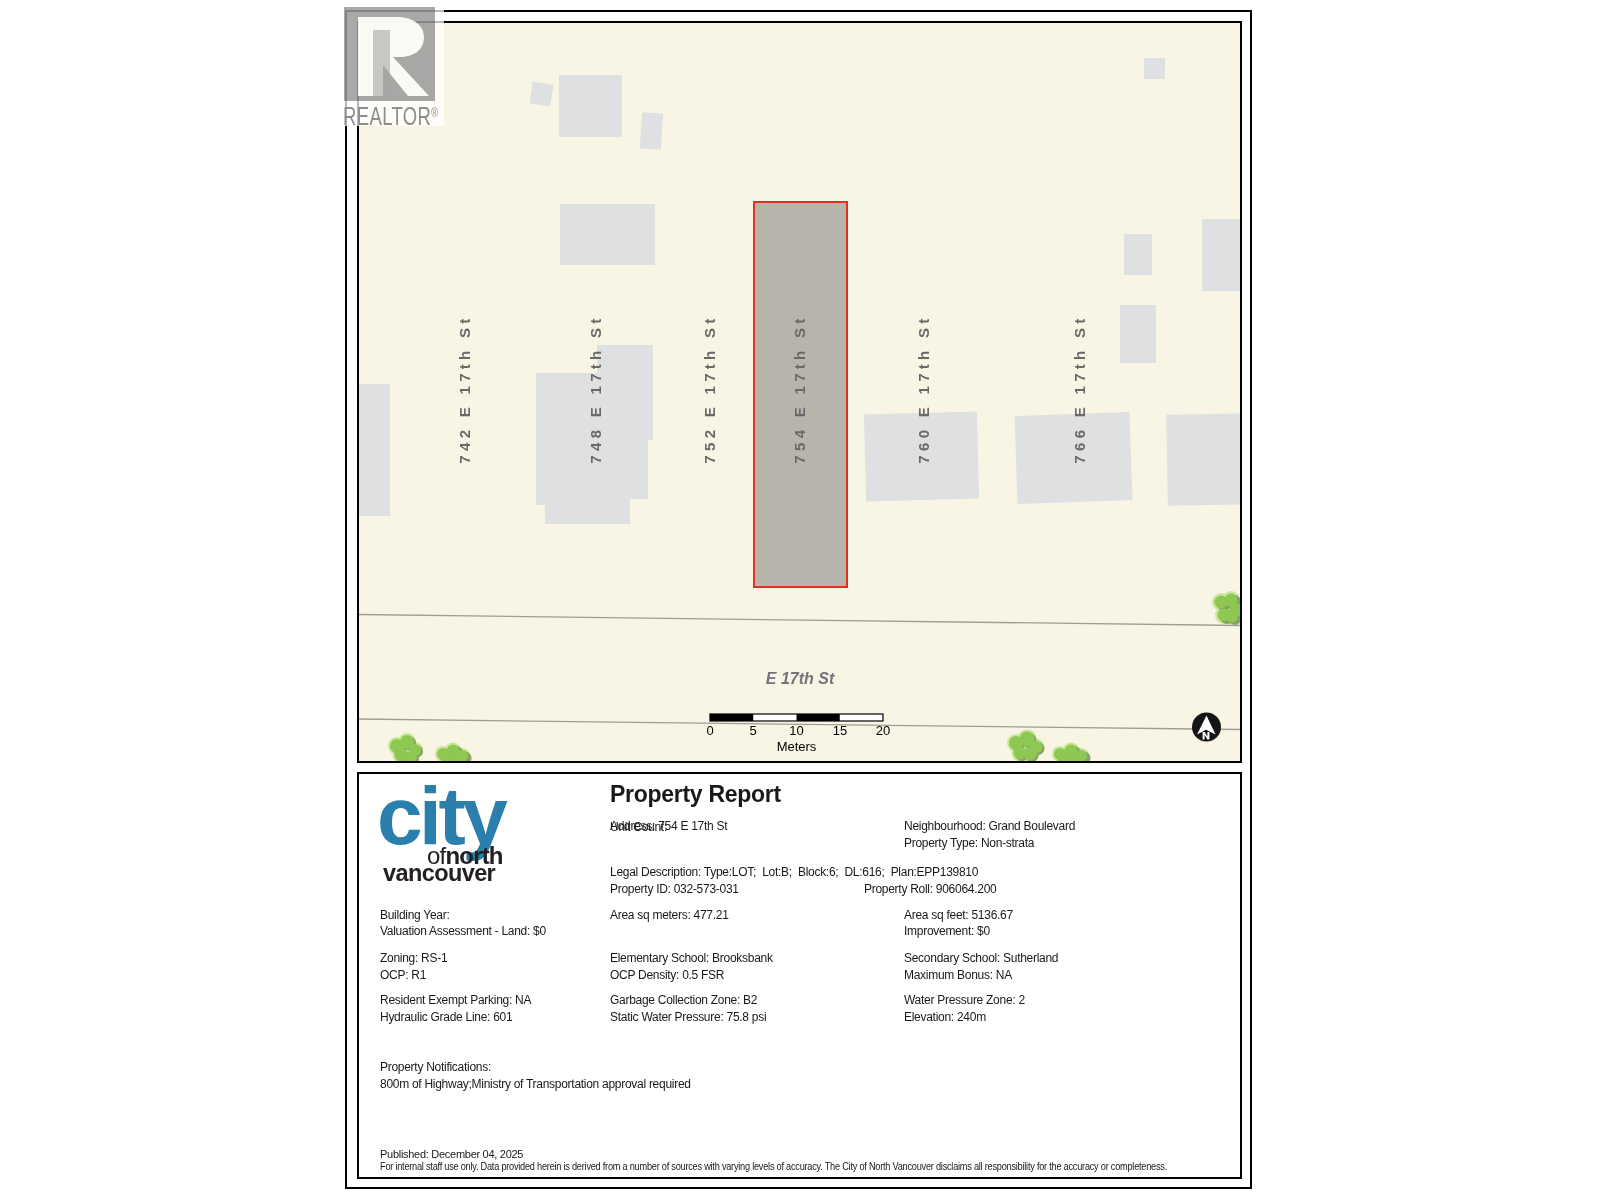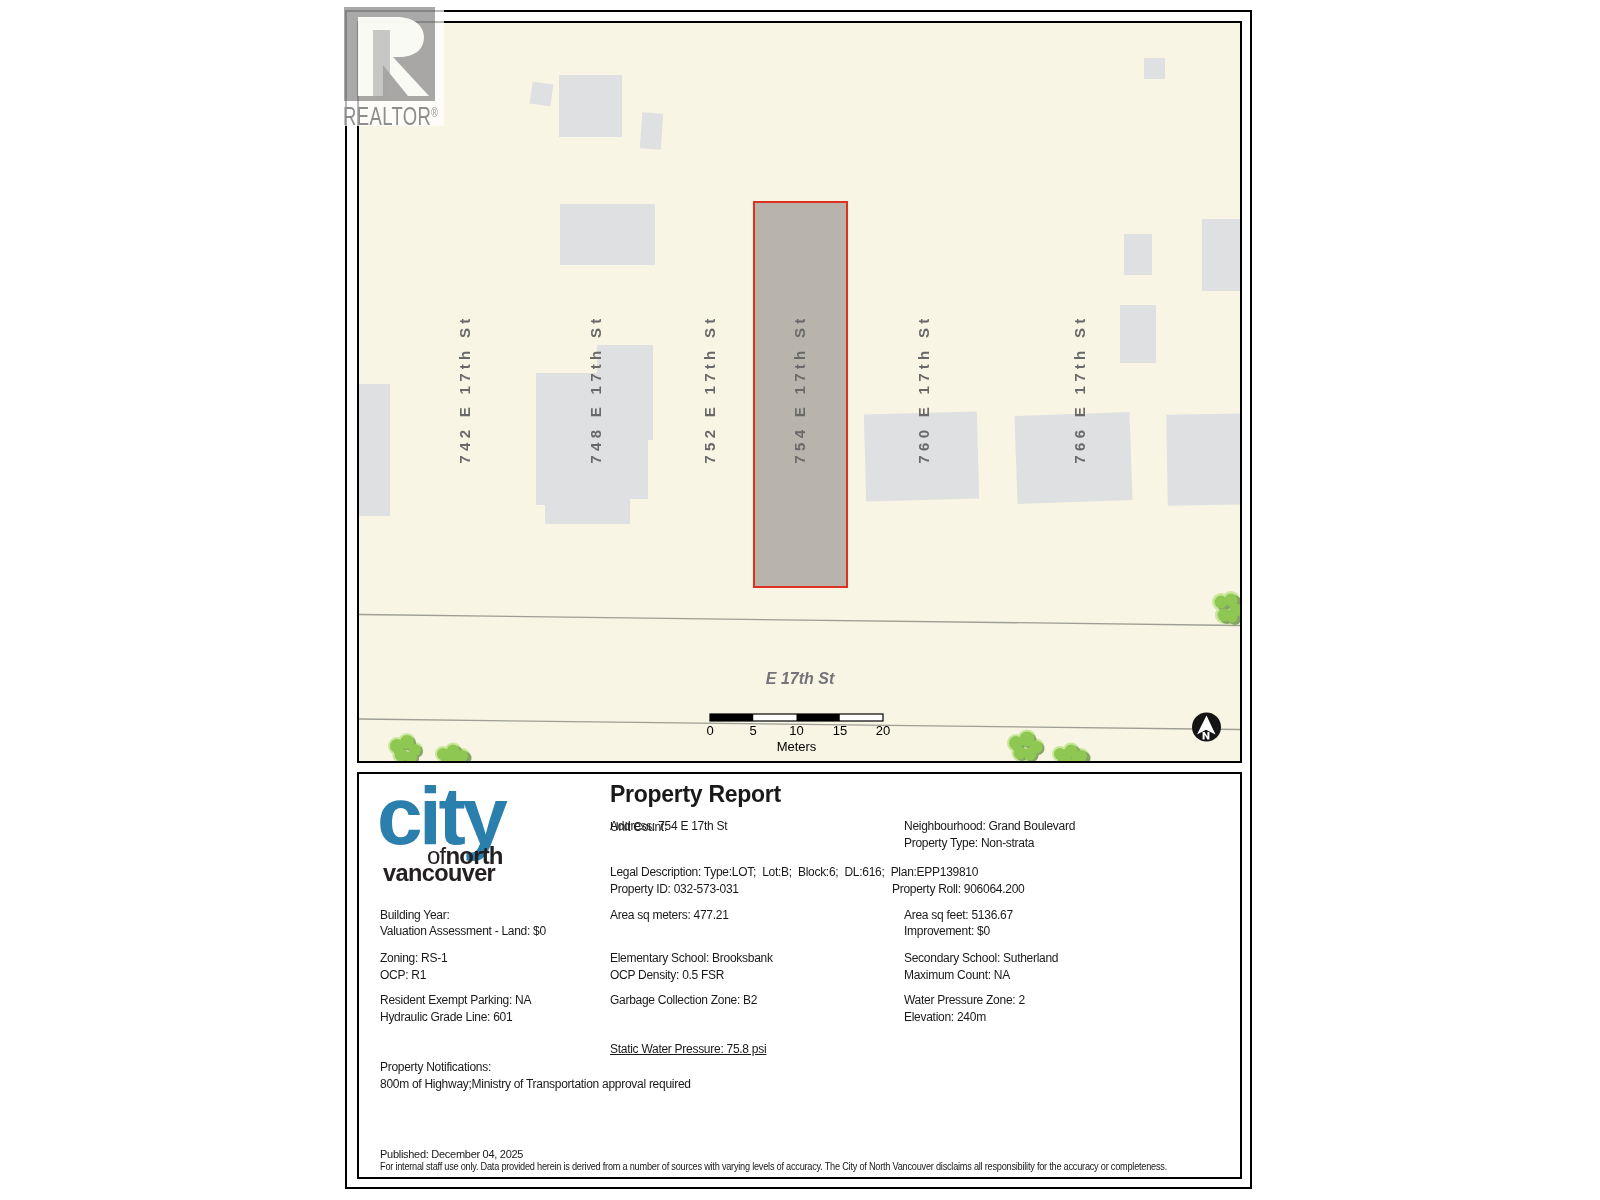--- a/index.html
+++ b/index.html
@@ -238,35 +238,35 @@
 <div class="t" style="left:610px;top:881px;">Property ID: 032-573-031</div>
 
 <div class="t" style="left:610px;top:907px;">Area sq meters: 477.21</div>
 
 <div class="t" style="left:610px;top:950px;">Elementary School: Brooksbank</div>
 
 <div class="t" style="left:610px;top:967px;">OCP Density: 0.5 FSR</div>
 
 <div class="t" style="left:610px;top:992px;">Garbage Collection Zone: B2</div>
 
-<div class="t" style="left:610px;top:1041px;text-decoration:underline;">Static Water Pressure: 75.8 psi</div>
+<div class="t" style="left:610px;top:1009px;">Static Water Pressure: 75.8 psi</div>
 
 <div class="t" style="left:904px;top:818px;">Neighbourhood: Grand Boulevard</div>
 
 <div class="t" style="left:904px;top:835px;">Property Type: Non-strata</div>
 
-<div class="t" style="left:892px;top:881px;">Property Roll: 906064.200</div>
+<div class="t" style="left:864px;top:881px;">Property Roll: 906064.200</div>
 
 <div class="t" style="left:904px;top:907px;">Area sq feet: 5136.67</div>
 
 <div class="t" style="left:904px;top:923px;">Improvement: $0</div>
 
 <div class="t" style="left:904px;top:950px;text-align:right;">Secondary School: Sutherland</div>
 
-<div class="t" style="left:904px;top:967px;">Maximum Count: NA</div>
+<div class="t" style="left:904px;top:967px;">Maximum Bonus: NA</div>
 
 <div class="t" style="left:904px;top:992px;">Water Pressure Zone: 2</div>
 
 <div class="t" style="left:904px;top:1009px;">Elevation: 240m</div>
 
 <div class="t" style="left:380px;top:907px;">Building Year:</div>
 
 <div class="t" style="left:380px;top:923px;">Valuation Assessment - Land: $0</div>
 
 <div class="t" style="left:380px;top:950px;">Zoning: RS-1</div>

